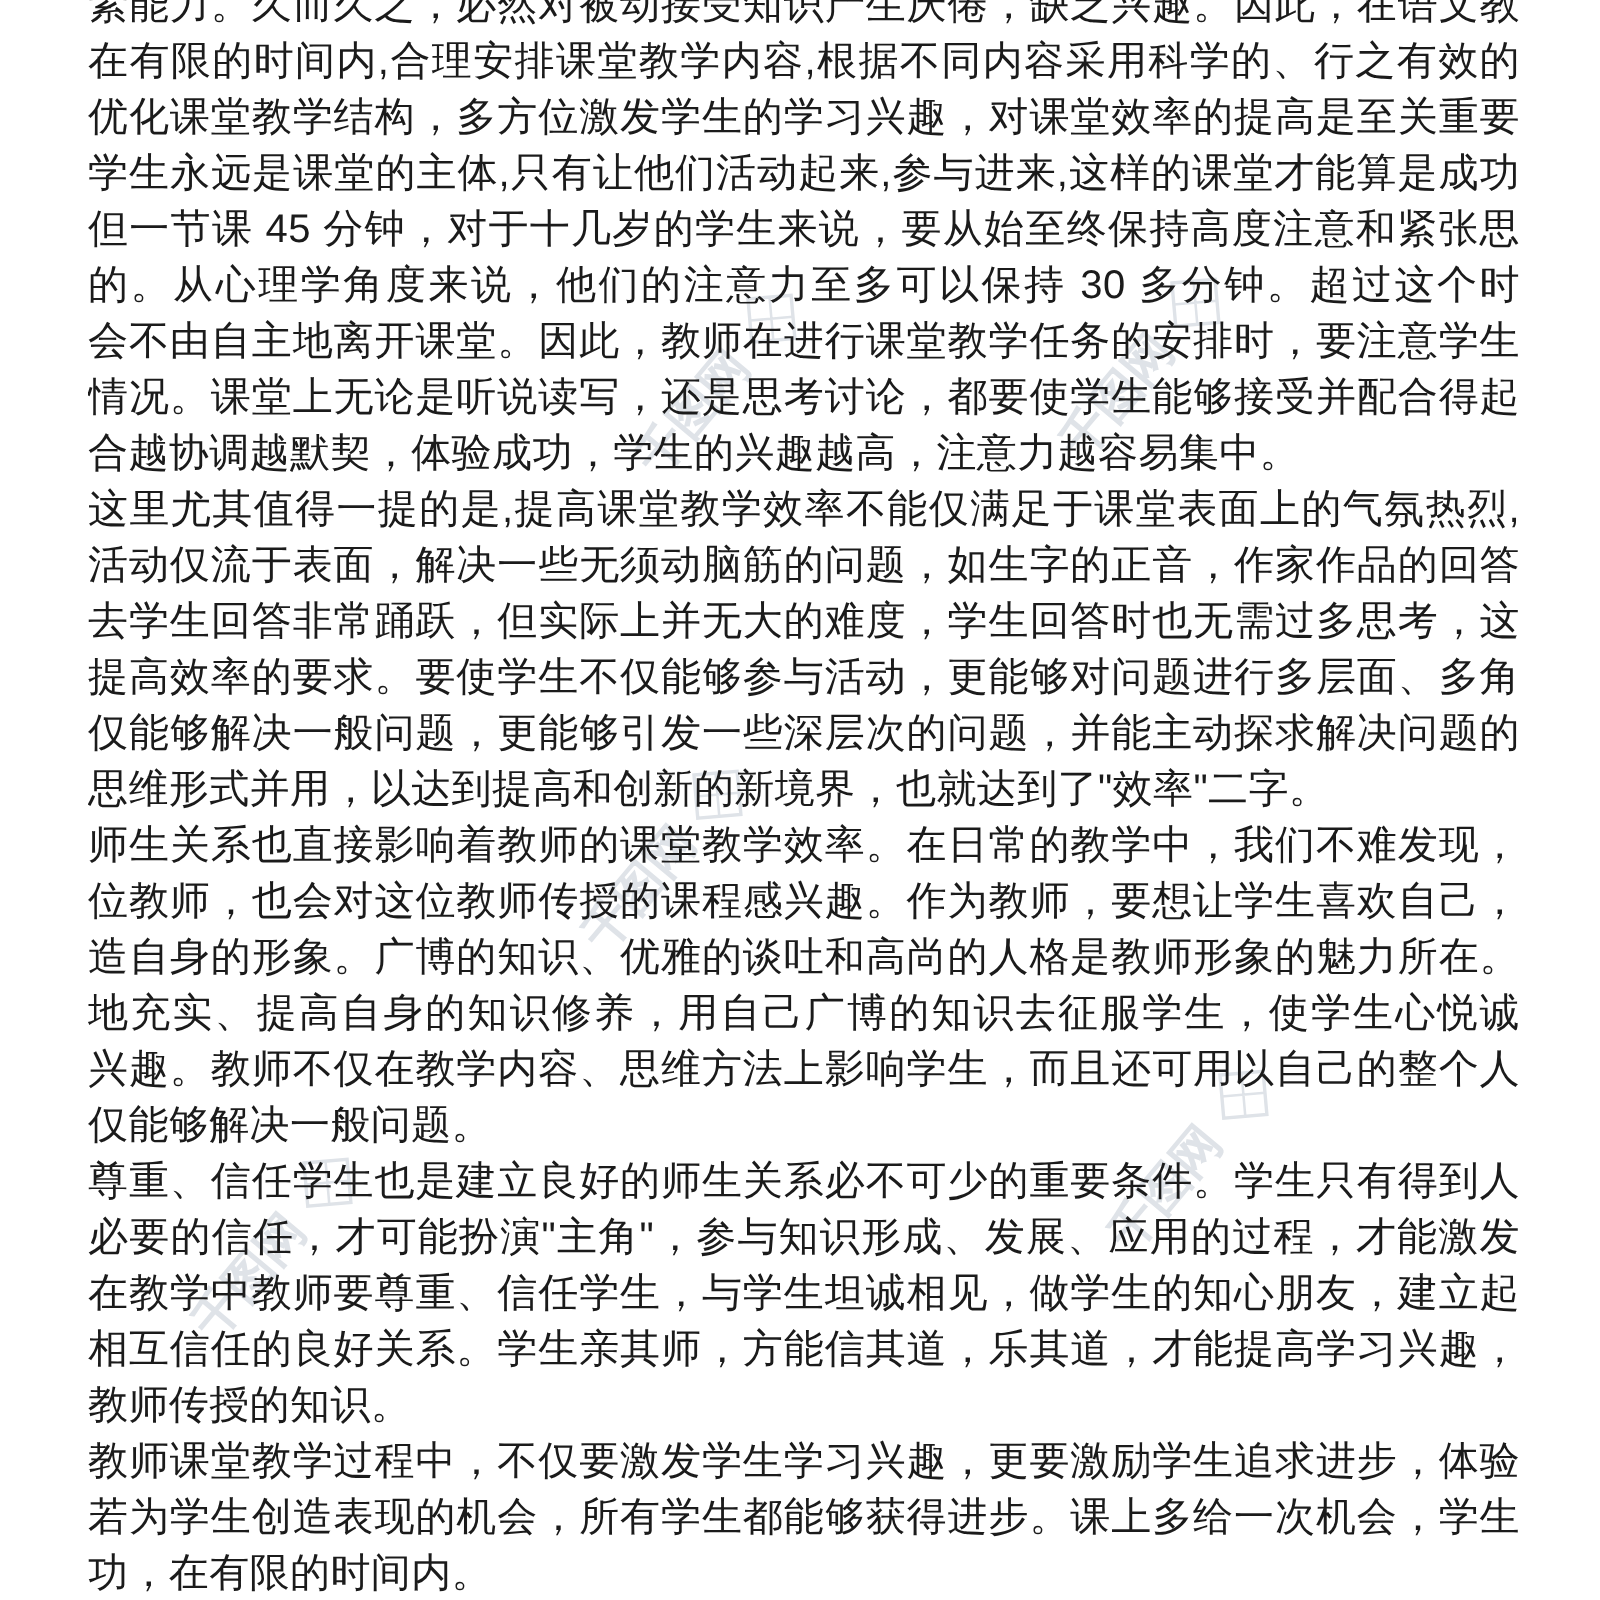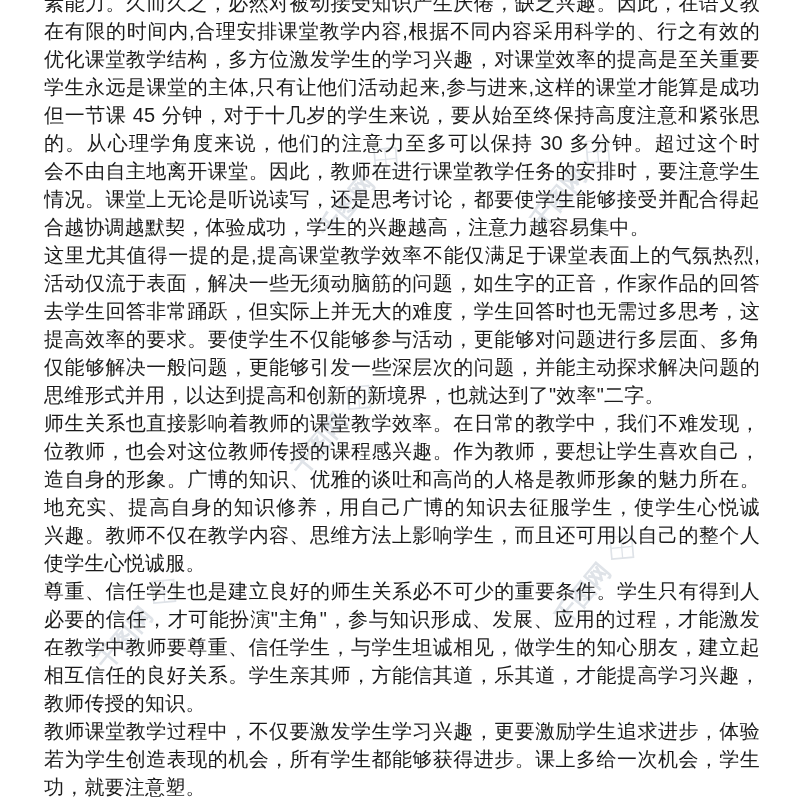--- a/index.html
+++ b/index.html
@@ -120,24 +120,24 @@
     <div class="ln">活动仅流于表面，解决一些无须动脑筋的问题，如生字的正音，作家作品的回答等等。看上</div>
     <div class="ln">去学生回答非常踊跃，但实际上并无大的难度，学生回答时也无需过多思考，这就不能达到</div>
     <div class="ln">提高效率的要求。要使学生不仅能够参与活动，更能够对问题进行多层面、多角度的思考;不</div>
     <div class="ln">仅能够解决一般问题，更能够引发一些深层次的问题，并能主动探求解决问题的策略，各种</div>
     <div class="ln pend">思维形式并用，以达到提高和创新的新境界，也就达到了"效率"二字。</div>
     <div class="ln">师生关系也直接影响着教师的课堂教学效率。在日常的教学中，我们不难发现，学生喜欢某</div>
     <div class="ln">位教师，也会对这位教师传授的课程感兴趣。作为教师，要想让学生喜欢自己，就要注意塑</div>
     <div class="ln">造自身的形象。广博的知识、优雅的谈吐和高尚的人格是教师形象的魅力所在。教师要不断</div>
     <div class="ln">地充实、提高自身的知识修养，用自己广博的知识去征服学生，使学生心悦诚服，产生学习</div>
     <div class="ln">兴趣。教师不仅在教学内容、思维方法上影响学生，而且还可用以自己的整个人格力量对学</div>
-    <div class="ln pend">使学生心悦诚服。</div>
+    <div class="ln pend">仅能够解决一般问题。</div>
     <div class="ln">尊重、信任学生也是建立良好的师生关系必不可少的重要条件。学生只有得到人格的尊重和</div>
     <div class="ln">必要的信任，才可能扮演"主角"，参与知识形成、发展、应用的过程，才能激发求知欲望。</div>
     <div class="ln">在教学中教师要尊重、信任学生，与学生坦诚相见，做学生的知心朋友，建立起相互尊重、</div>
     <div class="ln">相互信任的良好关系。学生亲其师，方能信其道，乐其道，才能提高学习兴趣，积极地接受</div>
     <div class="ln pend">教师传授的知识。</div>
     <div class="ln">教师课堂教学过程中，不仅要激发学生学习兴趣，更要激励学生追求进步，体验成功。教师</div>
     <div class="ln">若为学生创造表现的机会，所有学生都能够获得进步。课上多给一次机会，学生就多一点成</div>
-    <div class="ln pend">功，就要注意塑。</div>
+    <div class="ln pend">功，在有限的时间内。</div>
   </div>
 
 </div>
 
 </body></html>

